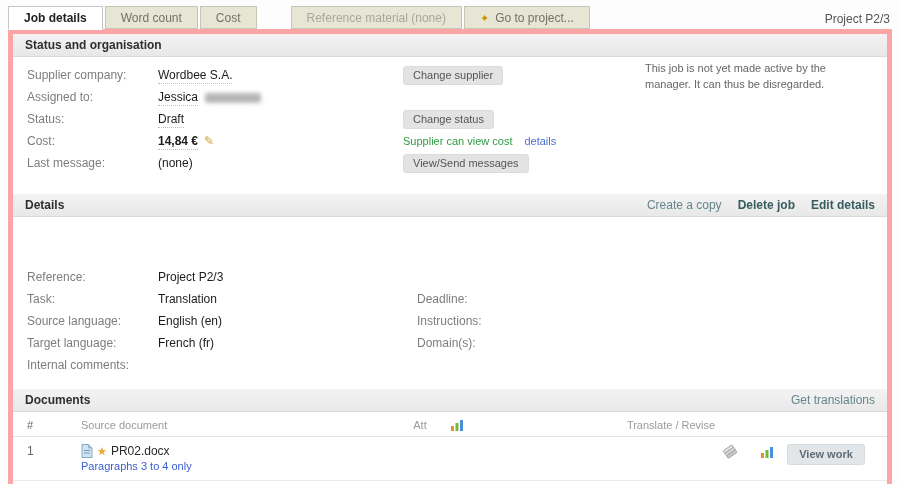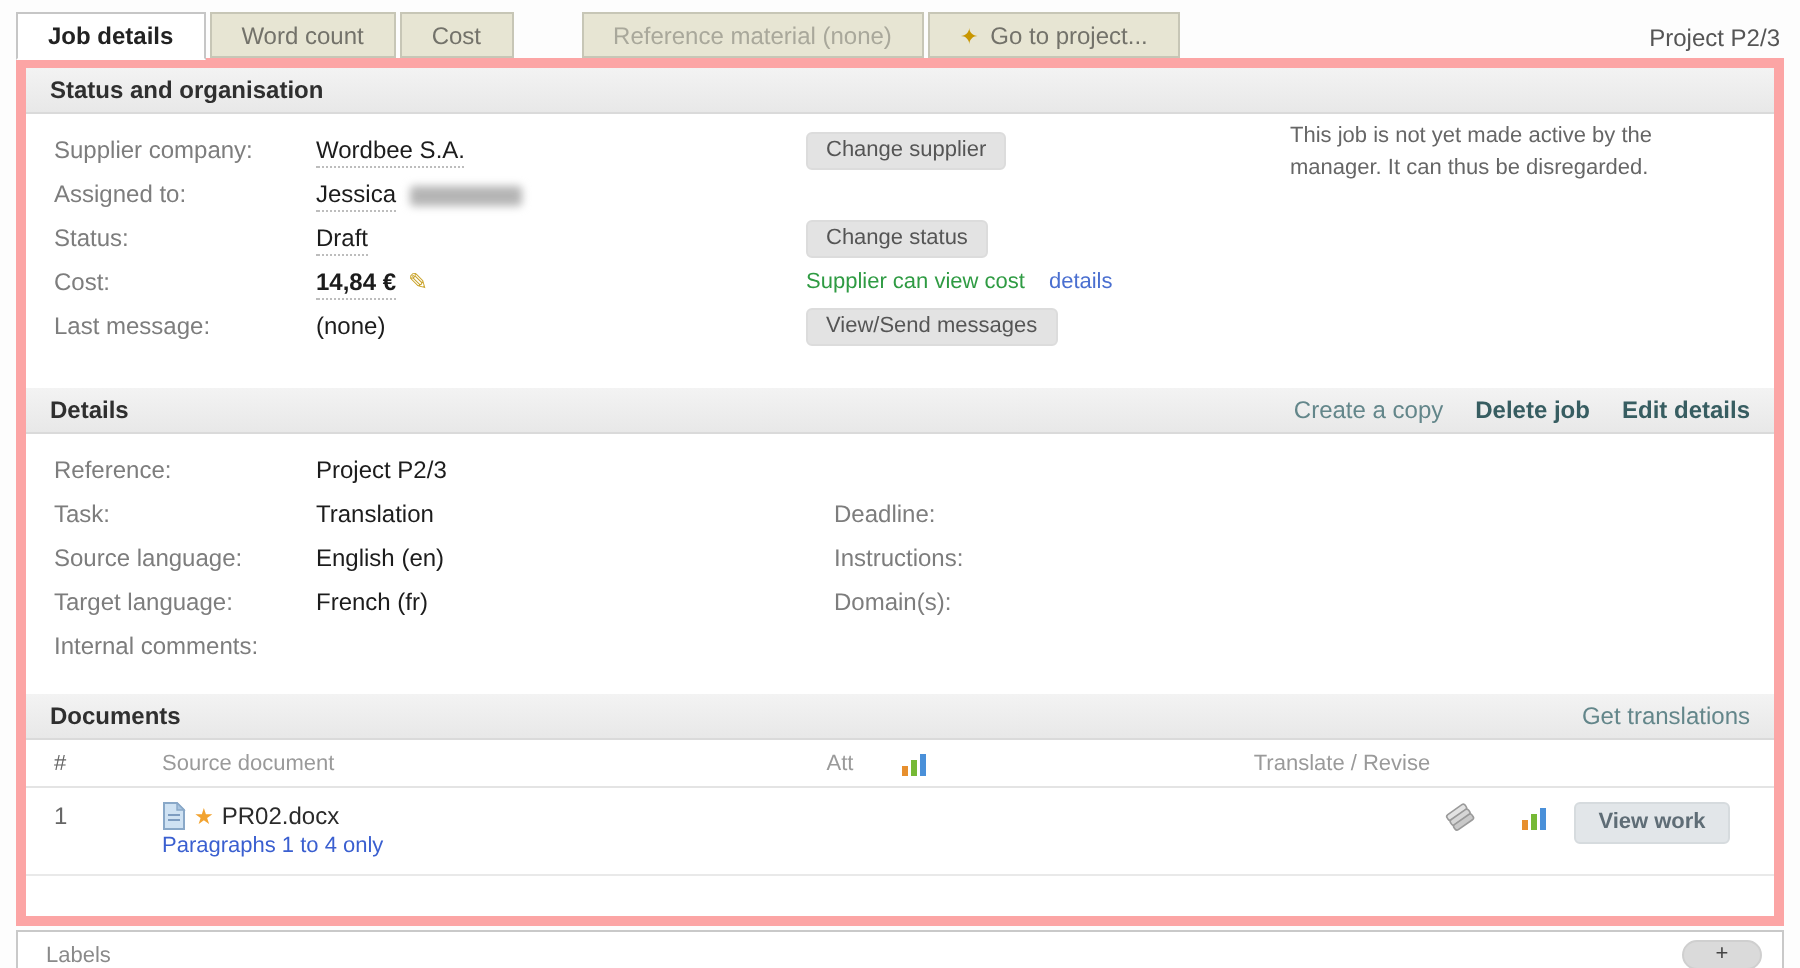--- a/index.html
+++ b/index.html
@@ -33,21 +33,21 @@
     background:linear-gradient(#f3f3f3,#e8e8e8);
     border-bottom:1px solid #dadada; padding:4px 12px; min-height:13px;
   }
   .sec-title { font-weight:bold; color:#2f2f2f; }
   .sec-links { display:flex; gap:16px; font-weight:normal; }
   .teal-link { color:#63868a; cursor:pointer; text-decoration:none; }
   .teal-link.strong { color:#375d61; font-weight:bold; }
 
   
   .status-body { position:relative; padding:7px 0 20px; }
-  .details-body { padding:7px 0 13px; }
+  .details-body { padding:7px 0 13px;margin-top:42px; }
   .frow { display:flex; align-items:center; height:22px; padding:0 14px; }
   .flabel { flex:0 0 131px; color:#7d7d7d; }
   .fvalue { flex:0 0 245px; color:#1c1c1c; }
   .dotted-u { border-bottom:1px dotted #bdbdbd; padding-bottom:1px; }
   .redacted {
     display:inline-block; width:56px; height:10px; margin-left:7px;
     background:#b5b5b5; border-radius:2px; filter:blur(2px); vertical-align:middle;
   }
   .pencil-icon { color:#c9a227; margin-left:6px; font-size:12px; cursor:pointer; }
   .factions { display:flex; align-items:center; gap:12px; }
@@ -227,21 +227,21 @@
         <span class="file-line">
           <svg class="inline-svg" width="12" height="14" viewBox="0 0 12 14">
             <path d="M1 .5 h6.5 L11 4 v9.5 H1 z" fill="#cfe2f3" stroke="#89a8c8" stroke-width="1"></path>
             <path d="M7.5 .5 L11 4 H7.5 z" fill="#a8c4e0" stroke="#89a8c8" stroke-width=".7"></path>
             <line x1="3" y1="6.5" x2="9" y2="6.5" stroke="#7d9cc0" stroke-width="1"></line>
             <line x1="3" y1="9" x2="9" y2="9" stroke="#7d9cc0" stroke-width="1"></line>
           </svg>
           <span class="star-icon">★</span>
           <span>PR02.docx</span>
         </span>
-        <div class="scope-link">Paragraphs 1 to 4 only</div>
+        <div class="scope-link">Paragraphs 3 to 4 only</div>
       </span>
       <span class="c-trans"></span>
       <span class="c-att">
         <svg class="inline-svg" width="16" height="15" viewBox="0 0 16 15">
           <g transform="rotate(-35 8 7.5)">
             <rect x="2.5" y="3" width="11" height="3.2" rx="1.2" fill="#e3e3e3" stroke="#9a9a9a" stroke-width="0.8"></rect>
             <rect x="2.5" y="6" width="11" height="3.2" rx="1.2" fill="#d6d6d6" stroke="#9a9a9a" stroke-width="0.8"></rect>
             <rect x="2.5" y="9" width="11" height="3.2" rx="1.2" fill="#c9c9c9" stroke="#9a9a9a" stroke-width="0.8"></rect>
           </g>
         </svg>

